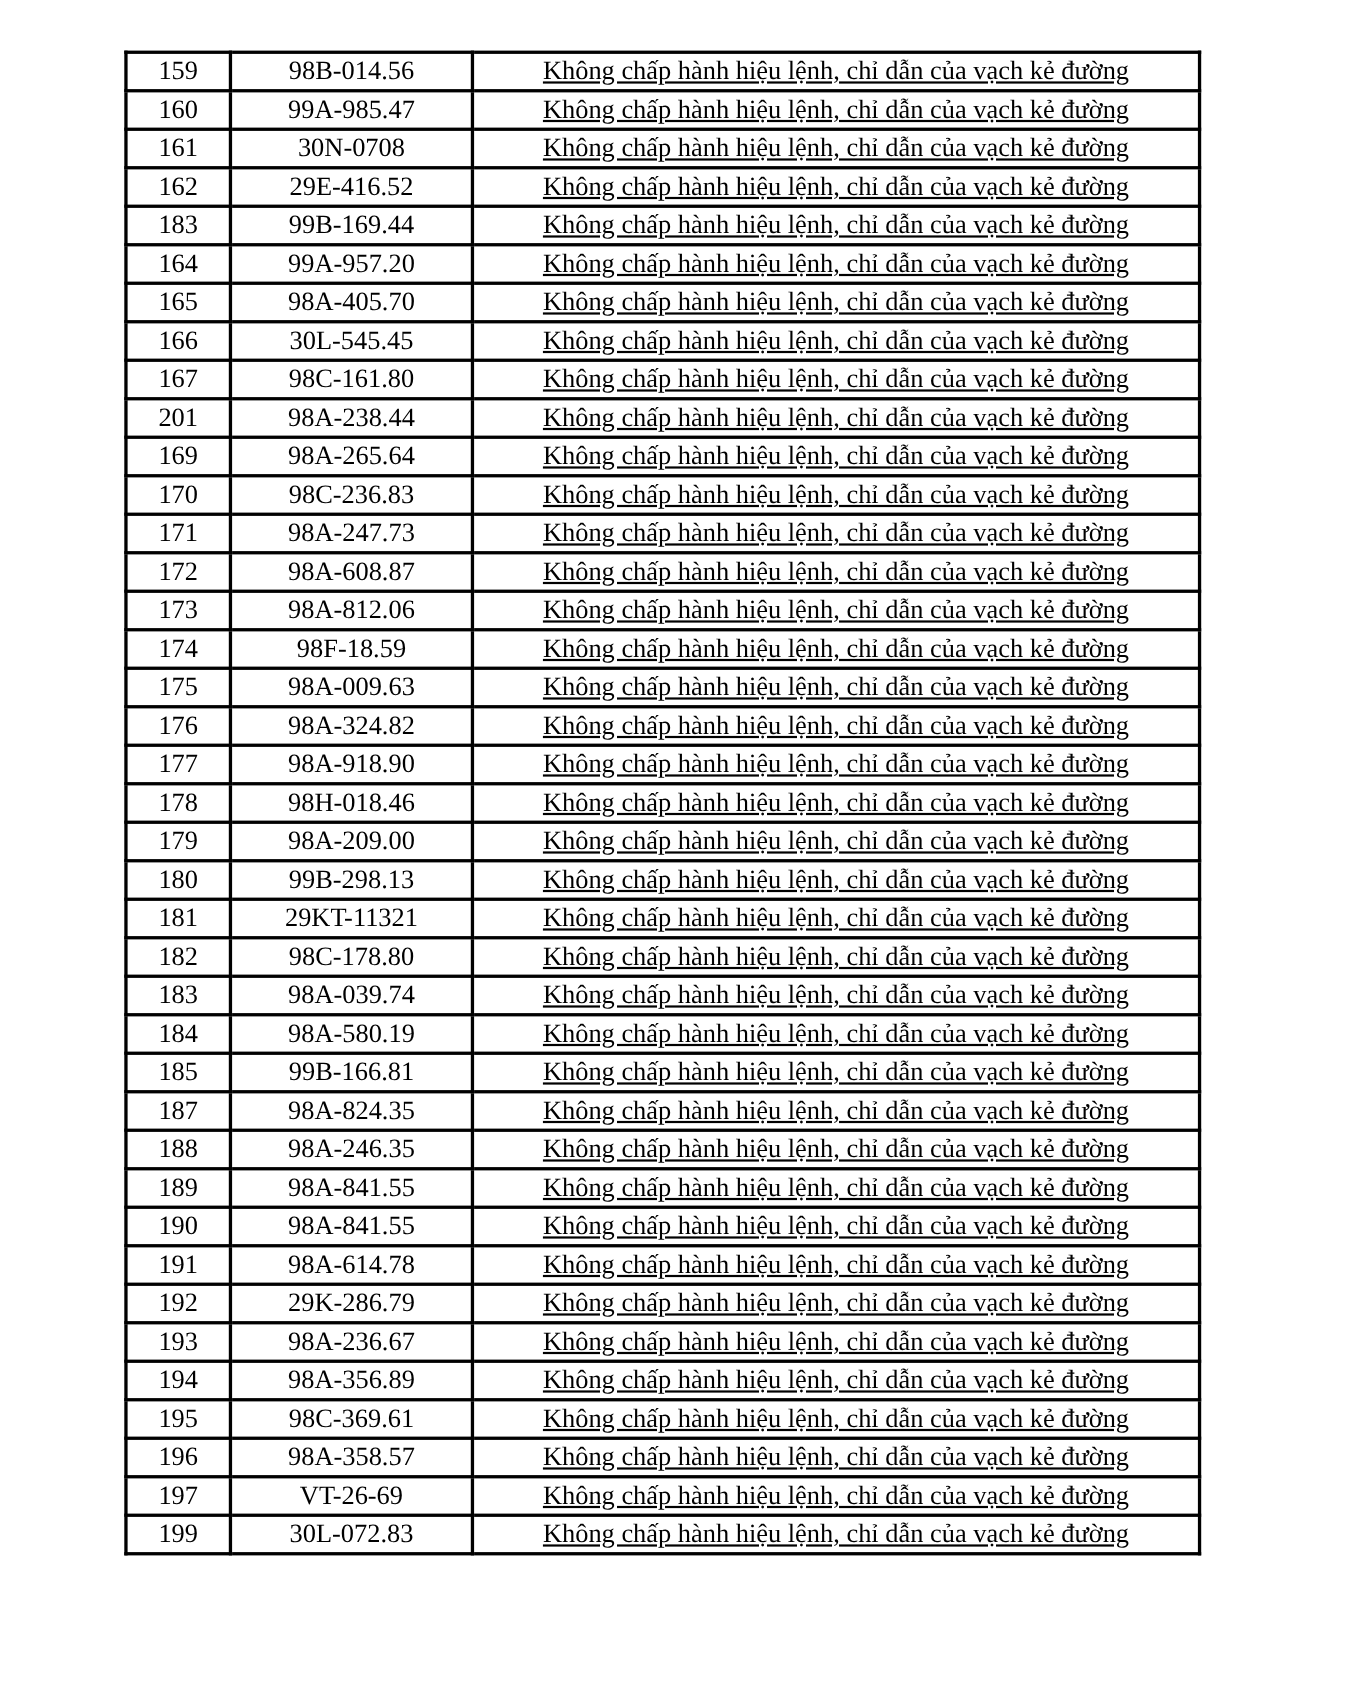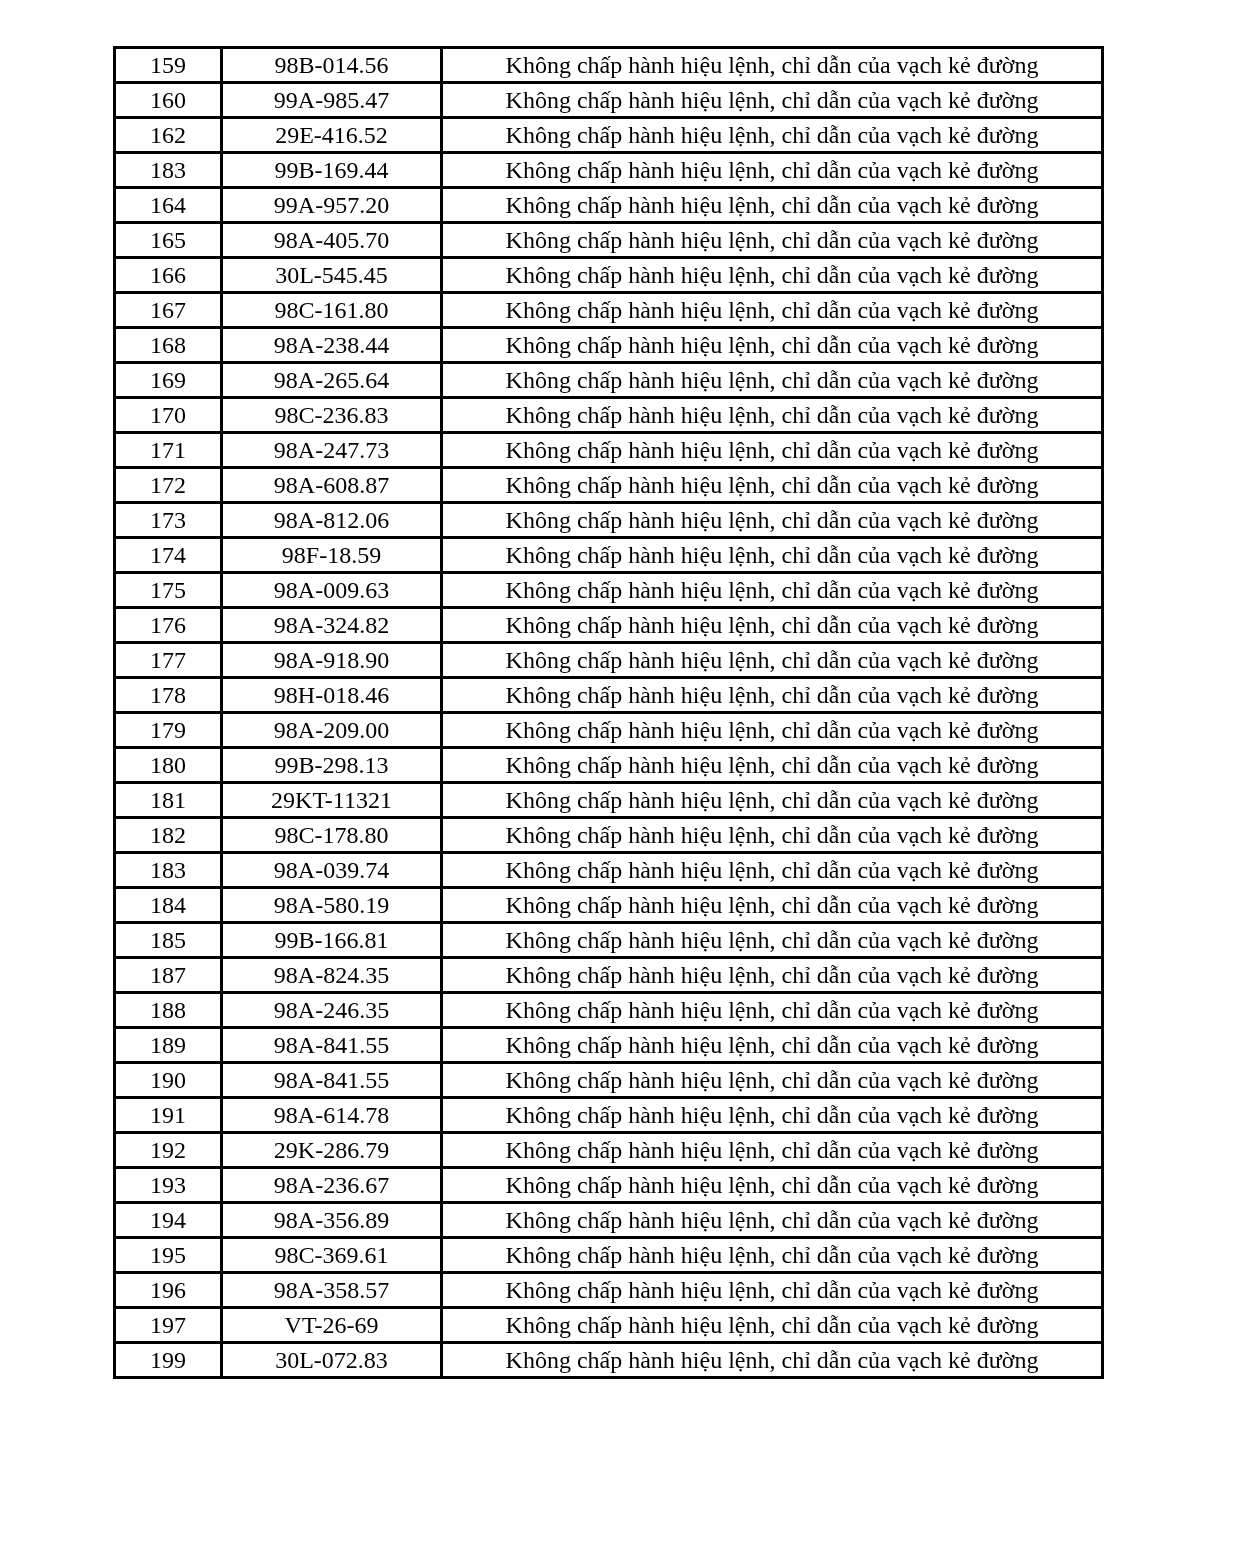--- a/index.html
+++ b/index.html
@@ -26,23 +26,23 @@
     border: 3px solid #000000;
     height: 32px;
     padding: 0 2px;
     text-align: center;
     vertical-align: middle;
     font-size: 24px;
     line-height: 1;
     white-space: nowrap;
     overflow: hidden;
   }
-  .col-index  { width: 107px;  }
+  .col-index  { width: 95px;  }
   .col-plate  { width: 220px; }
-  .col-violation { width: 661px; }
+  .col-violation { width: 661px; text-decoration: underline; }
 </style>
 </head>
 <body>
 
 <div class="page">
   <table class="violation-table">
     <colgroup>
       <col class="col-index">
       <col class="col-plate">
       <col class="col-violation">
@@ -53,20 +53,25 @@
     <td class="col-plate">98B-014.56</td>
     <td class="col-violation">Không chấp hành hiệu lệnh, chỉ dẫn của vạch kẻ đường</td>
   </tr>
 
   <tr>
     <td class="col-index">160</td>
     <td class="col-plate">99A-985.47</td>
     <td class="col-violation">Không chấp hành hiệu lệnh, chỉ dẫn của vạch kẻ đường</td>
   </tr>
 
+  <tr>
+    <td class="col-index">161</td>
+    <td class="col-plate">30N-0708</td>
+    <td class="col-violation">Không chấp hành hiệu lệnh, chỉ dẫn của vạch kẻ đường</td>
+  </tr>
 
   <tr>
     <td class="col-index">162</td>
     <td class="col-plate">29E-416.52</td>
     <td class="col-violation">Không chấp hành hiệu lệnh, chỉ dẫn của vạch kẻ đường</td>
   </tr>
 
   <tr>
     <td class="col-index">183</td>
     <td class="col-plate">99B-169.44</td>
@@ -91,21 +96,21 @@
     <td class="col-violation">Không chấp hành hiệu lệnh, chỉ dẫn của vạch kẻ đường</td>
   </tr>
 
   <tr>
     <td class="col-index">167</td>
     <td class="col-plate">98C-161.80</td>
     <td class="col-violation">Không chấp hành hiệu lệnh, chỉ dẫn của vạch kẻ đường</td>
   </tr>
 
   <tr>
-    <td class="col-index">168</td>
+    <td class="col-index">201</td>
     <td class="col-plate">98A-238.44</td>
     <td class="col-violation">Không chấp hành hiệu lệnh, chỉ dẫn của vạch kẻ đường</td>
   </tr>
 
   <tr>
     <td class="col-index">169</td>
     <td class="col-plate">98A-265.64</td>
     <td class="col-violation">Không chấp hành hiệu lệnh, chỉ dẫn của vạch kẻ đường</td>
   </tr>
 

